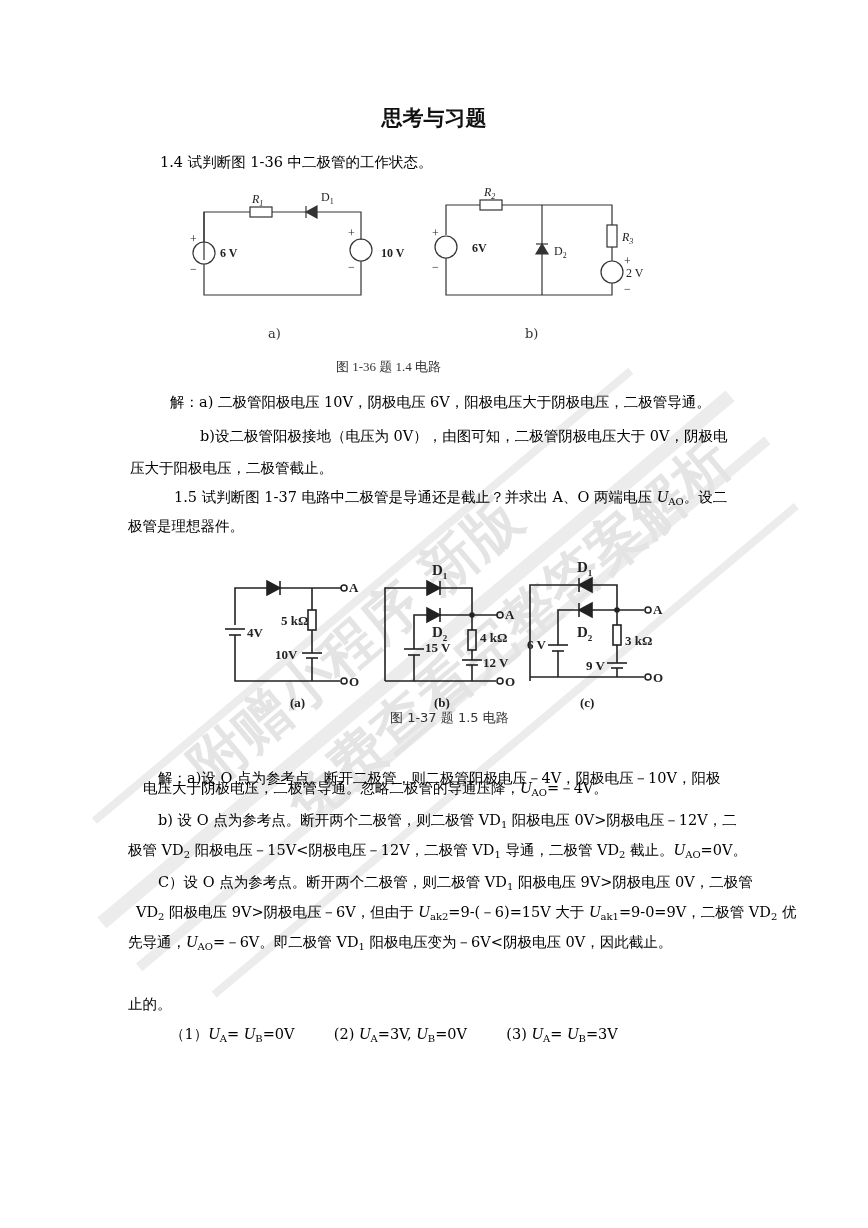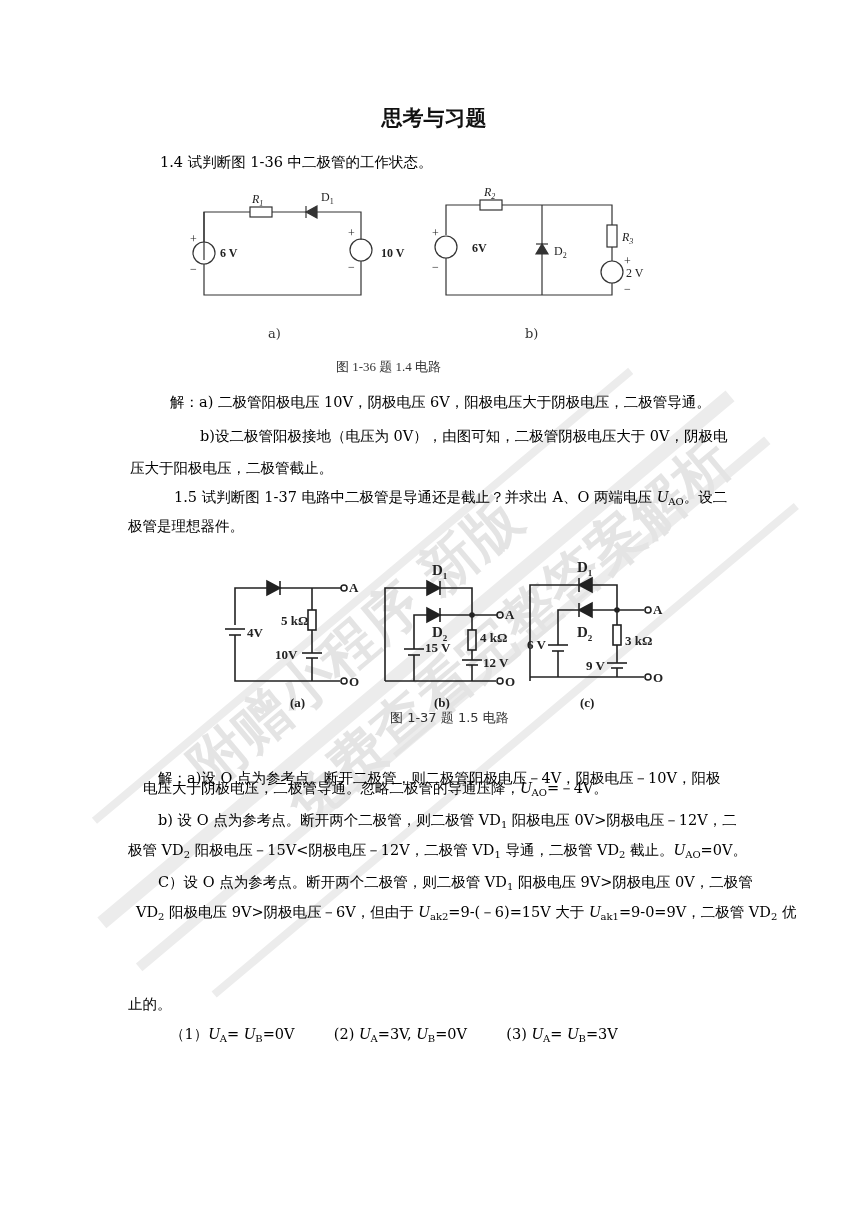--- a/index.html
+++ b/index.html
@@ -210,20 +210,23 @@
   </div>
   <div class="p" style="left:128px;top:840px;">
     <span>极管 VD</span><span class="sub">2</span><span> 阳极电压－15V&lt;阴极电压－12V，二极管 VD</span><span class="sub">1</span><span> 导通，二极管 VD</span><span class="sub">2</span><span> 截止。</span><span class="it">U</span><span class="sub">AO</span><span>=0V。</span>
   </div>
   <div class="p" style="left:158px;top:872px;">
     <span>C）设 O 点为参考点。断开两个二极管，则二极管 VD</span><span class="sub">1</span><span> 阳极电压 9V&gt;阴极电压 0V，二极管</span>
   </div>
   <div class="p" style="left:136px;top:902px;text-align:center;">
     <span>VD</span><span class="sub">2</span><span> 阳极电压 9V&gt;阴极电压－6V，但由于 </span><span class="it">U</span><span class="sub">ak2</span><span>=9-(－6)=15V 大于 </span><span class="it">U</span><span class="sub">ak1</span><span>=9-0=9V，二极管 VD</span><span class="sub">2</span><span> 优</span>
   </div>
+  <div class="p" style="left:128px;top:932px;">
+    <span>先导通，</span><span class="it">U</span><span class="sub">AO</span><span>=－6V。即二极管 VD</span><span class="sub">1</span><span> 阳极电压变为－6V&lt;阴极电压 0V，因此截止。</span>
+  </div>
 
   <div class="p" style="left:128px;top:994px;">止的。</div>
   <div class="p" style="left:170px;top:1024px;">
     <span><span>（1）</span><span class="it">U</span><span class="sub">A</span><span>=</span> <span class="it">U</span><span class="sub">B</span><span>=0V</span></span>
     <span style="display:inline-block;width:30px;"></span>
     <span><span>(2)</span> <span class="it">U</span><span class="sub">A</span><span>=3V, </span><span class="it">U</span><span class="sub">B</span><span>=0V</span></span>
     <span style="display:inline-block;width:30px;"></span>
     <span><span>(3)</span> <span class="it">U</span><span class="sub">A</span><span>=</span> <span class="it">U</span><span class="sub">B</span><span>=3V</span></span>
   </div>
 </div>

